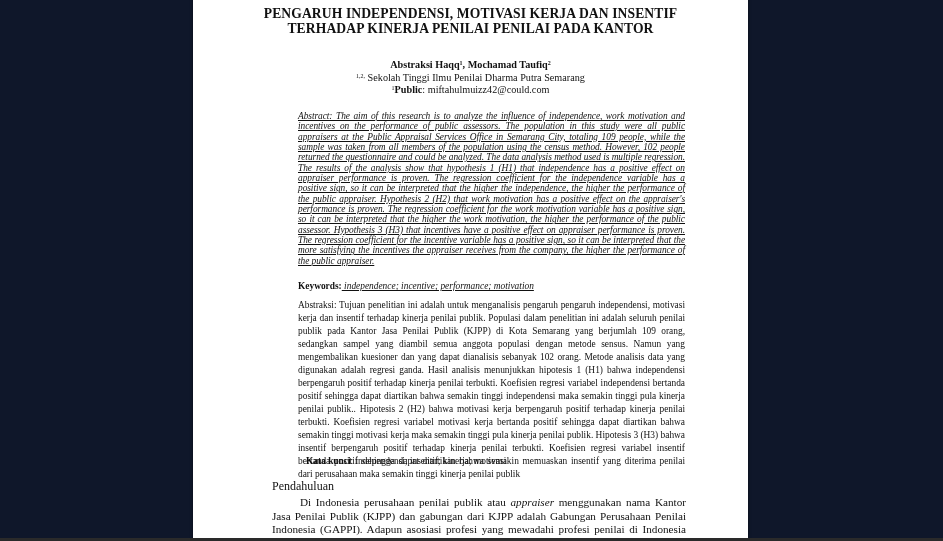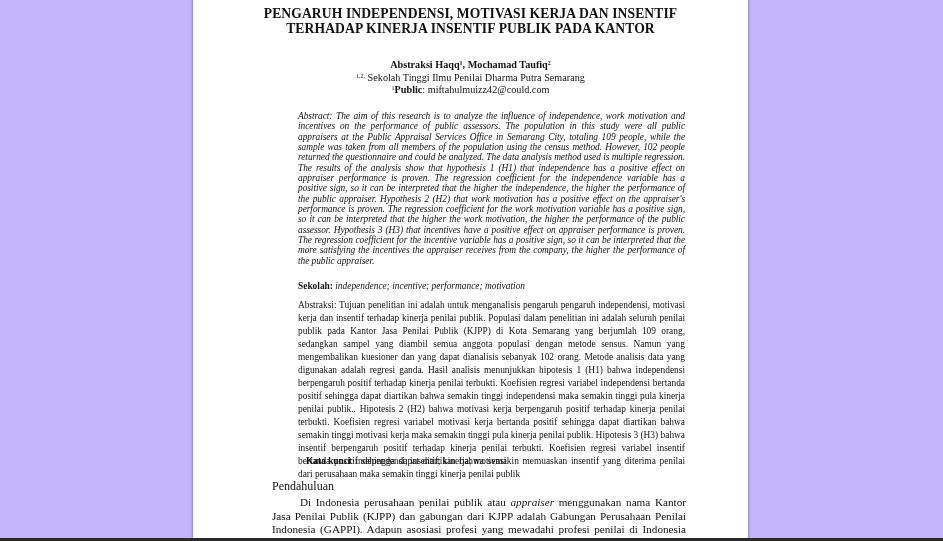--- a/index.html
+++ b/index.html
@@ -5,21 +5,21 @@
   html, body { margin:0; padding:0; }
   body {
     width:943px; height:541px; overflow:hidden;
     background:#3a3a3a;
     position:relative;
     font-family:"Liberation Serif", "DejaVu Serif", serif;
     color:#111;
   }
   .viewer {
     position:absolute; left:0; top:0; width:943px; height:541px;
-    background:#c4b5fd;
+    background:#0f172a;
   }
   .page {
     position:absolute; left:193px; top:-4px; width:555px; height:560px;
     background:#ffffff;
     box-shadow:0 0 3px rgba(0,0,0,0.5);
   }
   .title {
     position:absolute; left:0; top:10px; width:555px;
     text-align:center; font-weight:bold; font-size:13.6px; line-height:15px;
     letter-spacing:0.1px;
@@ -27,28 +27,28 @@
   .title div { white-space:nowrap; }
   .authors {
     position:absolute; left:0; top:62px; width:555px; text-align:center;
     font-size:10.2px; line-height:11.5px;
   }
   .authors .names { font-weight:bold; }
   .authors sup { font-size:6px; vertical-align:3px; }
   .abstract-en {
     position:absolute; left:105px; top:115px; width:387px;
     font-style:italic; font-size:9.4px; line-height:10.35px;
-    text-align:justify; letter-spacing:-0.05px;
+    text-align:justify; letter-spacing:-0.05px;text-decoration:underline;
   }
   .keywords {
     position:absolute; left:105px; top:285px; width:387px;
     font-size:9.4px; line-height:11px;
   }
   .keywords .kw-label { font-weight:bold; font-style:normal; }
-  .keywords .kw-value { font-style:italic; }
+  .keywords .kw-value { font-style:italic;text-decoration:underline; }
   .abstract-id {
     position:absolute; left:105px; top:303px; width:387px;
     font-size:9.4px; line-height:13px; text-align:justify;
   }
   .katakunci {
     position:absolute; left:105px; top:460px; width:387px;
     font-size:9.4px; line-height:11px;margin-left:8px;
   }
   .katakunci .kk-label { font-weight:bold; }
   .section-heading {
@@ -66,39 +66,39 @@
   }
 </style>
 </head>
 <body>
 
 <div class="viewer">
   <div class="page">
 
     <div class="title">
       <div>PENGARUH INDEPENDENSI, MOTIVASI KERJA DAN INSENTIF</div>
-      <div>TERHADAP KINERJA INSENTIF PUBLIK PADA KANTOR</div>
+      <div>TERHADAP KINERJA PENILAI PENILAI PADA KANTOR</div>
     </div>
 
     <div class="authors">
       <div class="names">
         <span>Abstraksi Haqq</span><sup>1</sup><span>, </span><span>Mochamad Taufiq</span><sup>2</sup>
       </div>
       <div>
         <sup>1,2,</sup><span> Sekolah Tinggi Ilmu Penilai Dharma Putra Semarang</span>
       </div>
       <div>
         <sup>1</sup><b>Public</b><span>: miftahulmuizz42@could.com</span>
       </div>
     </div>
 
     <div class="abstract-en">Abstract: The aim of this research is to analyze the influence of independence, work motivation and incentives on the performance of public assessors. The population in this study were all public appraisers at the Public Appraisal Services Office in Semarang City, totaling 109 people, while the sample was taken from all members of the population using the census method. However, 102 people returned the questionnaire and could be analyzed. The data analysis method used is multiple regression. The results of the analysis show that hypothesis 1 (H1) that independence has a positive effect on appraiser performance is proven. The regression coefficient for the independence variable has a positive sign, so it can be interpreted that the higher the independence, the higher the performance of the public appraiser. Hypothesis 2 (H2) that work motivation has a positive effect on the appraiser's performance is proven. The regression coefficient for the work motivation variable has a positive sign, so it can be interpreted that the higher the work motivation, the higher the performance of the public assessor. Hypothesis 3 (H3) that incentives have a positive effect on appraiser performance is proven. The regression coefficient for the incentive variable has a positive sign, so it can be interpreted that the more satisfying the incentives the appraiser receives from the company, the higher the performance of the public appraiser.</div>
 
     <div class="keywords">
-      <span class="kw-label">Sekolah:</span><span class="kw-value"> independence; incentive; performance; motivation</span>
+      <span class="kw-label">Keywords:</span><span class="kw-value"> independence; incentive; performance; motivation</span>
     </div>
 
     <div class="abstract-id">Abstraksi: Tujuan penelitian ini adalah untuk menganalisis pengaruh pengaruh independensi, motivasi kerja dan insentif terhadap kinerja penilai publik. Populasi dalam penelitian ini adalah seluruh penilai publik pada Kantor Jasa Penilai Publik (KJPP) di Kota Semarang yang berjumlah 109 orang, sedangkan sampel yang diambil semua anggota populasi dengan metode sensus. Namun yang mengembalikan kuesioner dan yang dapat dianalisis sebanyak 102 orang. Metode analisis data yang digunakan adalah regresi ganda. Hasil analisis menunjukkan hipotesis 1 (H1) bahwa independensi berpengaruh positif terhadap kinerja penilai terbukti. Koefisien regresi variabel independensi bertanda positif sehingga dapat diartikan bahwa semakin tinggi independensi maka semakin tinggi pula kinerja penilai publik.. Hipotesis 2 (H2) bahwa motivasi kerja berpengaruh positif terhadap kinerja penilai terbukti. Koefisien regresi variabel motivasi kerja bertanda positif sehingga dapat diartikan bahwa semakin tinggi motivasi kerja maka semakin tinggi pula kinerja penilai publik. Hipotesis 3 (H3) bahwa insentif berpengaruh positif terhadap kinerja penilai terbukti.  Koefisien regresi variabel insentif bertanda positif sehingga dapat diartikan bahwa semakin memuaskan insentif yang diterima penilai dari perusahaan maka semakin tinggi kinerja penilai  publik</div>
 
     <div class="katakunci">
       <span class="kk-label">Kata kunci</span><span>: independensi; insentif; kinerja; motivasi</span>
     </div>
 
     <div class="section-heading">Pendahuluan</div>
 

